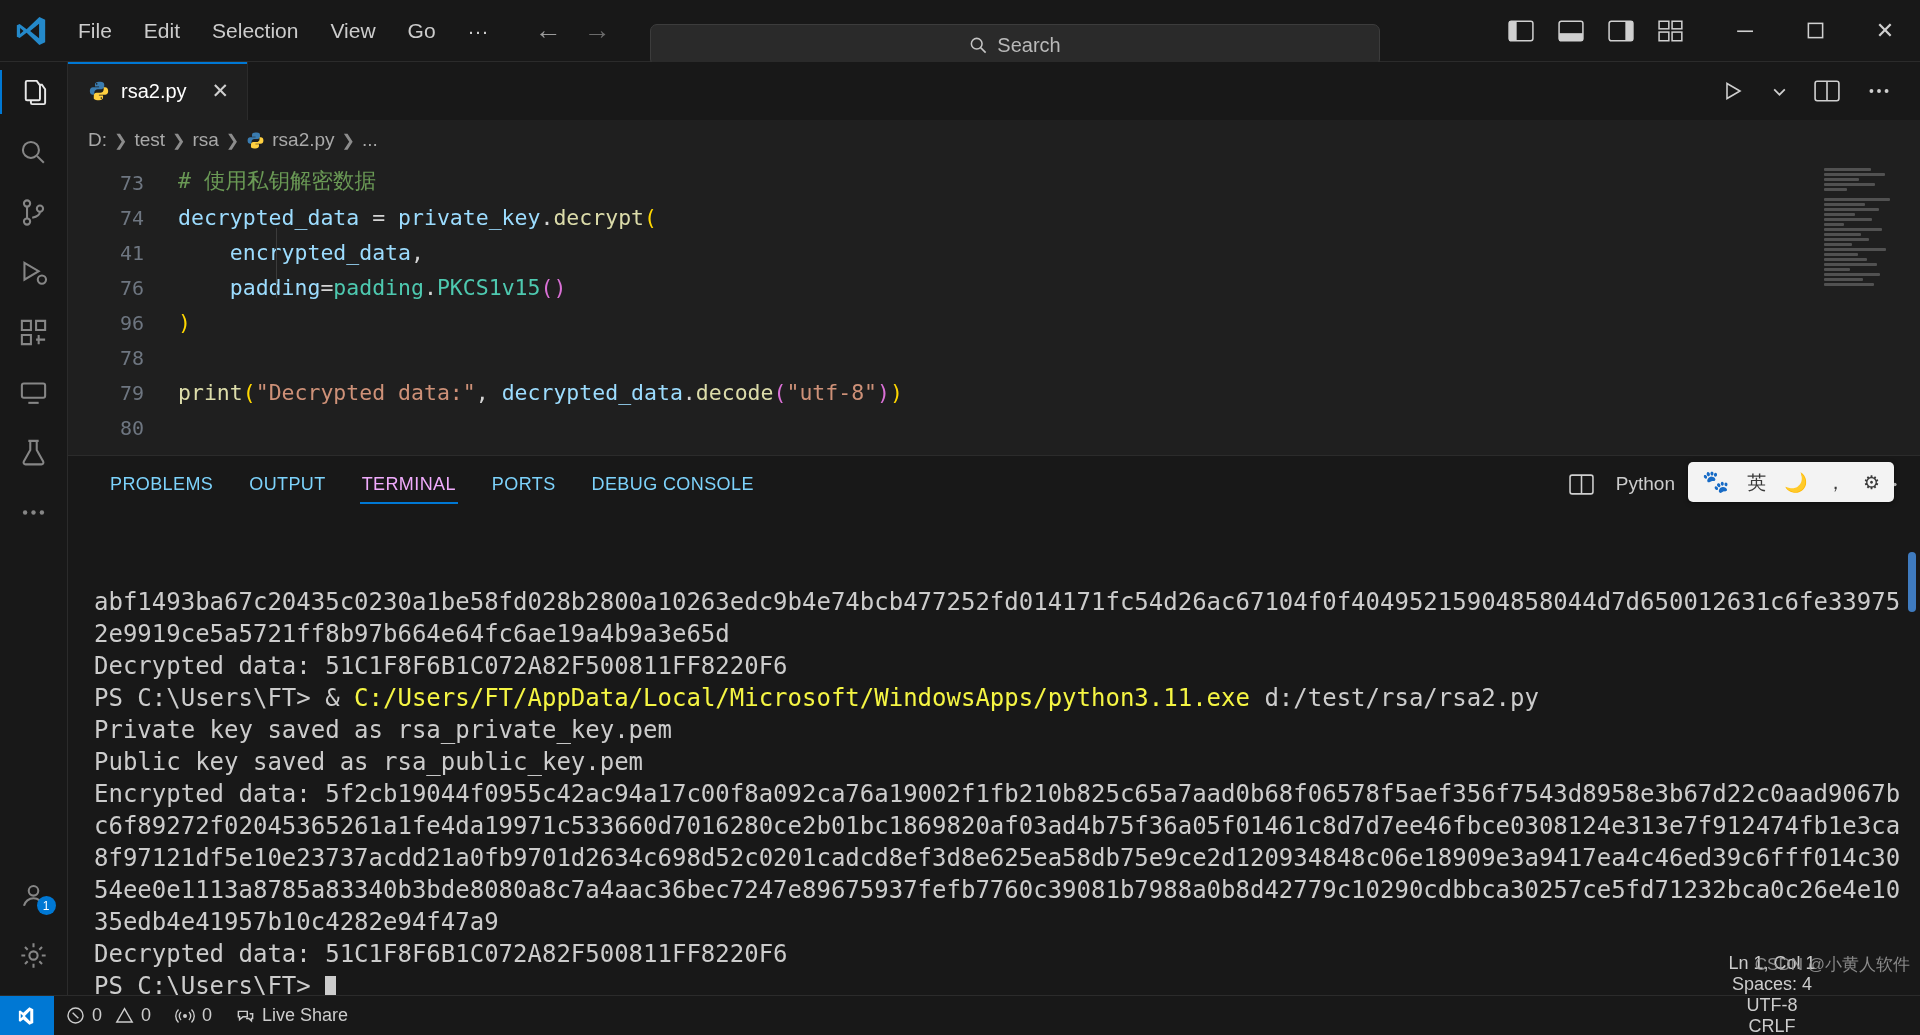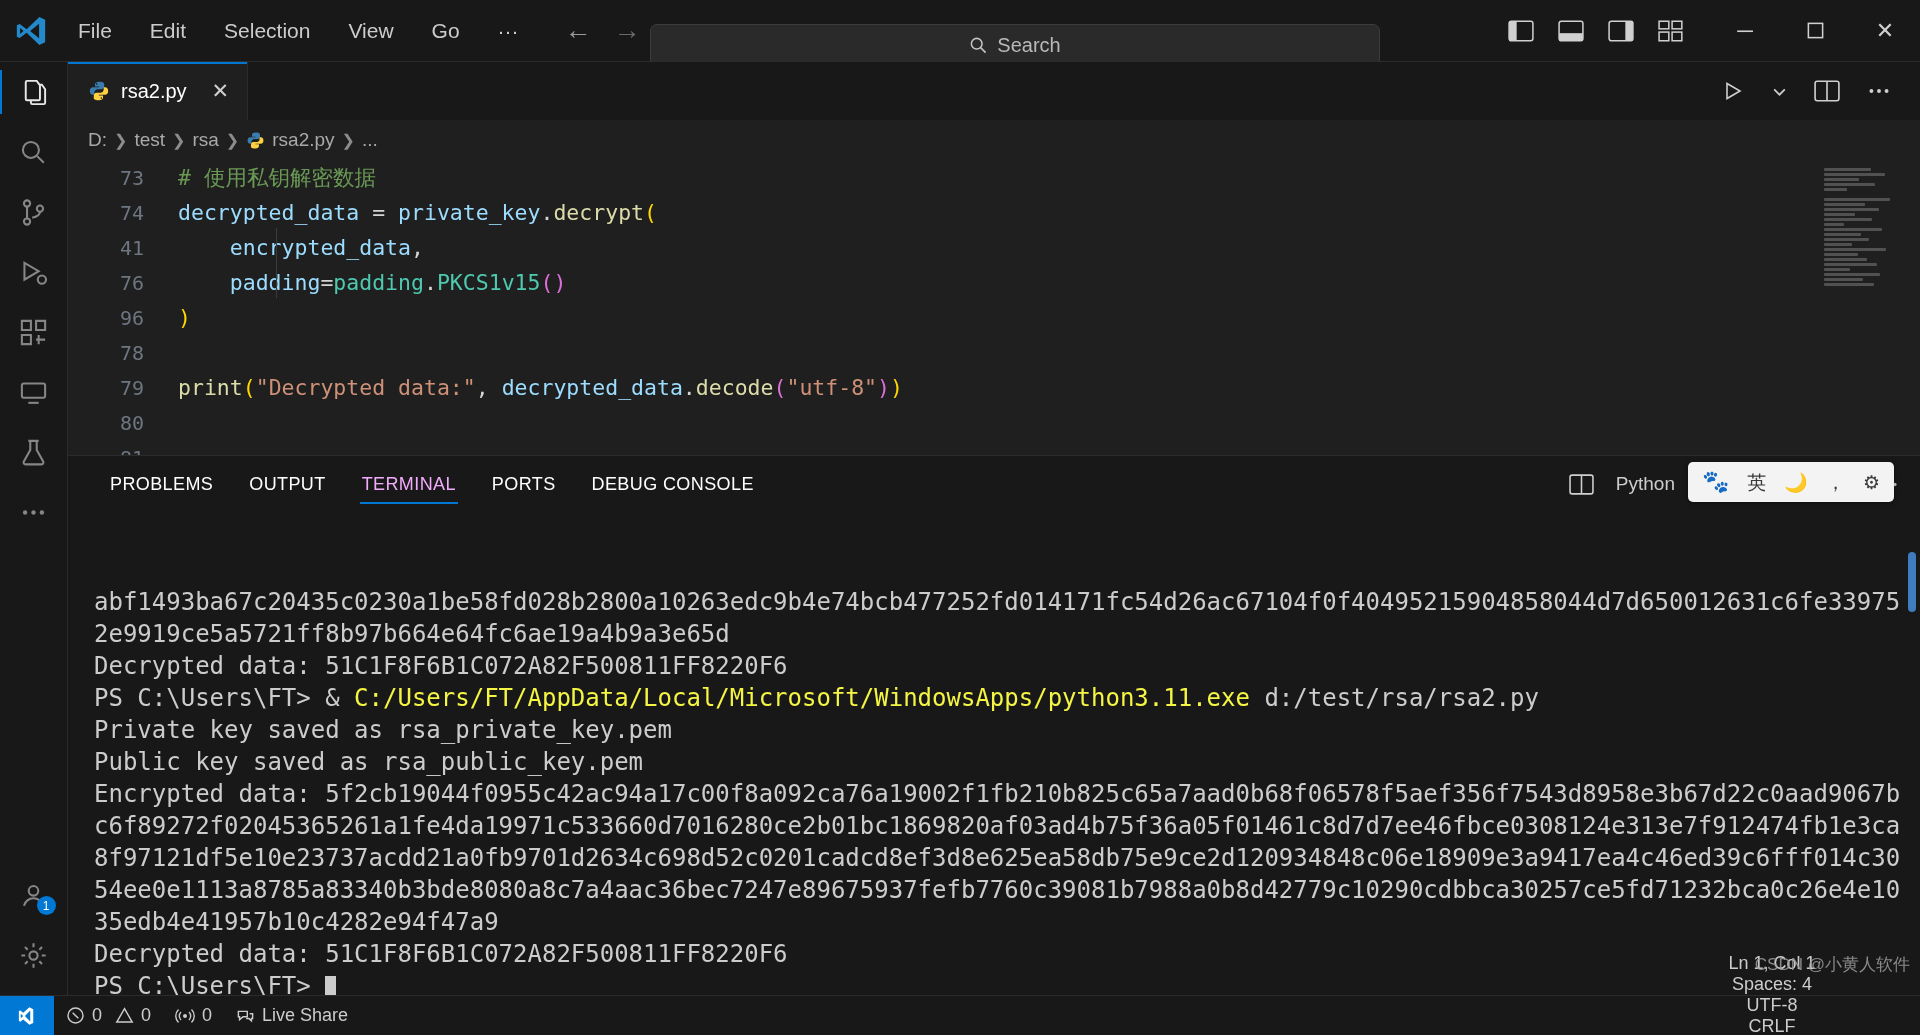--- a/index.html
+++ b/index.html
@@ -12,21 +12,21 @@
   }
   #app { width: 1920px; height: 1035px; display: flex; flex-direction: column; position: relative; }
 
   
   .titlebar {
     height: 62px; background: #181818; flex: 0 0 62px;
     display: flex; align-items: center; border-bottom: 1px solid #2b2b2b;
     position: relative;
   }
   .vs-logo { width: 62px; display: flex; align-items: center; justify-content: center; }
-  .menu { display: flex; align-items: center; gap: 6px; height: 100%; }
+  .menu { display: flex; align-items: center; gap: 0; height: 100%; }
   .menu-item {
     font-size: 21px; color: #cccccc; padding: 6px 16px; cursor: default;
     line-height: 1; white-space: nowrap;
   }
   .nav-arrows { display: flex; align-items: center; gap: 22px; margin-left: 30px; }
   .arrow { font-size: 27px; color: #9a9a9a; line-height: 1; }
   .arrow.dim { color: #6b6b6b; }
   .search-box {
     position: absolute; left: 650px; top: 24px; width: 730px; height: 42px;
     background: #2a2a2a; border: 1px solid #3c3c3c; border-radius: 7px;
@@ -77,21 +77,21 @@
   .breadcrumb {
     height: 40px; background: #1f1f1f; display: flex; align-items: center;
     padding-left: 20px; gap: 7px; font-size: 19px; color: #a9a9a9;
   }
   .bc-sep { color: #8c8c8c; font-size: 16px; }
 
   .code-area {
     flex: 1; background: #1f1f1f; position: relative; overflow: hidden;
     font-family: "DejaVu Sans Mono", monospace; min-height: 0;
   }
-  .code-line { height: 35px; display: flex; align-items: center; font-size: 21.5px; white-space: pre; }
+  .code-line { height: 35px; display: flex; align-items: flex-end; font-size: 21.5px; white-space: pre; }
   .lineno {
     width: 110px; flex: 0 0 110px; text-align: right; padding-right: 34px;
     color: #6e7681; font-size: 20px;
   }
   .guide { position: absolute; left: 208px; width: 1px; background: #3b3b3b; }
   .minimap {
     position: absolute; right: 18px; top: 8px; width: 78px; height: 150px; opacity: .85;
   }
   .mm-line { height: 3px; margin-bottom: 2px; background: #5a5a5a; border-radius: 1px; }
 
@@ -102,21 +102,21 @@
   .c-fn  { color: #dcdcaa; }
   .c-str { color: #ce9178; }
   .c-cls { color: #4ec9b0; }
   .c-p1  { color: #ffd700; }
   .c-p2  { color: #da70d6; }
 
   
   .panel { flex: 0 0 540px; background: #181818; display: flex; flex-direction: column; border-top: 1px solid #2b2b2b; min-height: 0; }
   .panel-head { height: 56px; display: flex; align-items: center; padding-left: 24px; position: relative; }
   .ptab {
-    font-size: 18px; letter-spacing: .4px; color: #ffffff; padding: 0 18px;
+    font-size: 18px; letter-spacing: .4px; color: #7dd3fc; padding: 0 18px;
     height: 100%; display: flex; align-items: center; position: relative;
   }
   .ptab.active { color: #f0abfc; }
   .ptab.active::after {
     content: ""; position: absolute; left: 16px; right: 16px; bottom: 8px; height: 2px; background: #0078d4;
   }
   .panel-actions { margin-left: auto; display: flex; align-items: center; gap: 22px; padding-right: 20px; color: #cccccc; font-size: 19px; }
   .term-name { font-size: 19px; color: #cccccc; }
 
   .ime-bar {

